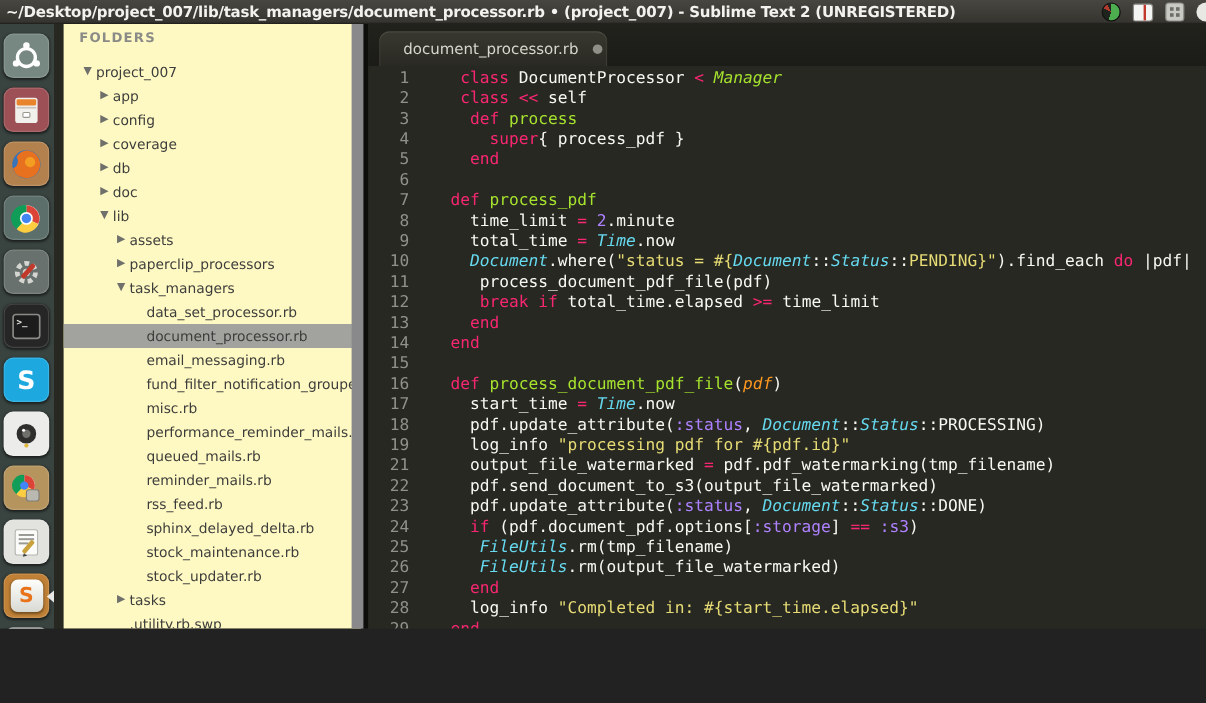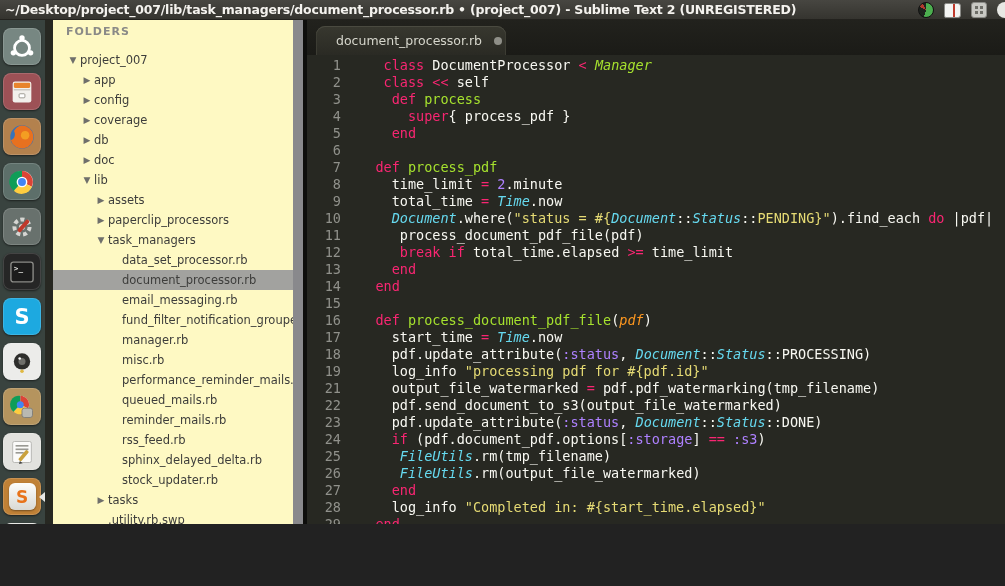--- a/index.html
+++ b/index.html
@@ -240,24 +240,20 @@
           <div class="trow" style="padding-left: 55px;">
             <span class="arrow-pad"></span>
             <span>email_messaging.rb</span>
           </div>
           <div class="trow" style="padding-left: 55px;">
             <span class="arrow-pad"></span>
             <span>fund_filter_notification_grouper.rb</span>
           </div>
           <div class="trow" style="padding-left: 55px;">
             <span class="arrow-pad"></span>
-            <span>manager.rb</span>
-          </div>
-          <div class="trow" style="padding-left: 55px;">
-            <span class="arrow-pad"></span>
             <span>misc.rb</span>
           </div>
           <div class="trow" style="padding-left: 55px;">
             <span class="arrow-pad"></span>
             <span>performance_reminder_mails.rb</span>
           </div>
           <div class="trow" style="padding-left: 55px;">
             <span class="arrow-pad"></span>
             <span>queued_mails.rb</span>
           </div>
@@ -265,20 +261,24 @@
             <span class="arrow-pad"></span>
             <span>reminder_mails.rb</span>
           </div>
           <div class="trow" style="padding-left: 55px;">
             <span class="arrow-pad"></span>
             <span>rss_feed.rb</span>
           </div>
           <div class="trow" style="padding-left: 55px;">
             <span class="arrow-pad"></span>
             <span>sphinx_delayed_delta.rb</span>
+          </div>
+          <div class="trow" style="padding-left: 55px;">
+            <span class="arrow-pad"></span>
+            <span>stock_maintenance.rb</span>
           </div>
           <div class="trow" style="padding-left: 55px;">
             <span class="arrow-pad"></span>
             <span>stock_updater.rb</span>
           </div>
           <div class="trow" style="padding-left: 41px;">
             <span class="arrow">▶</span>
             <span>tasks</span>
           </div>
           <div class="trow" style="padding-left: 41px; text-decoration: underline;">

